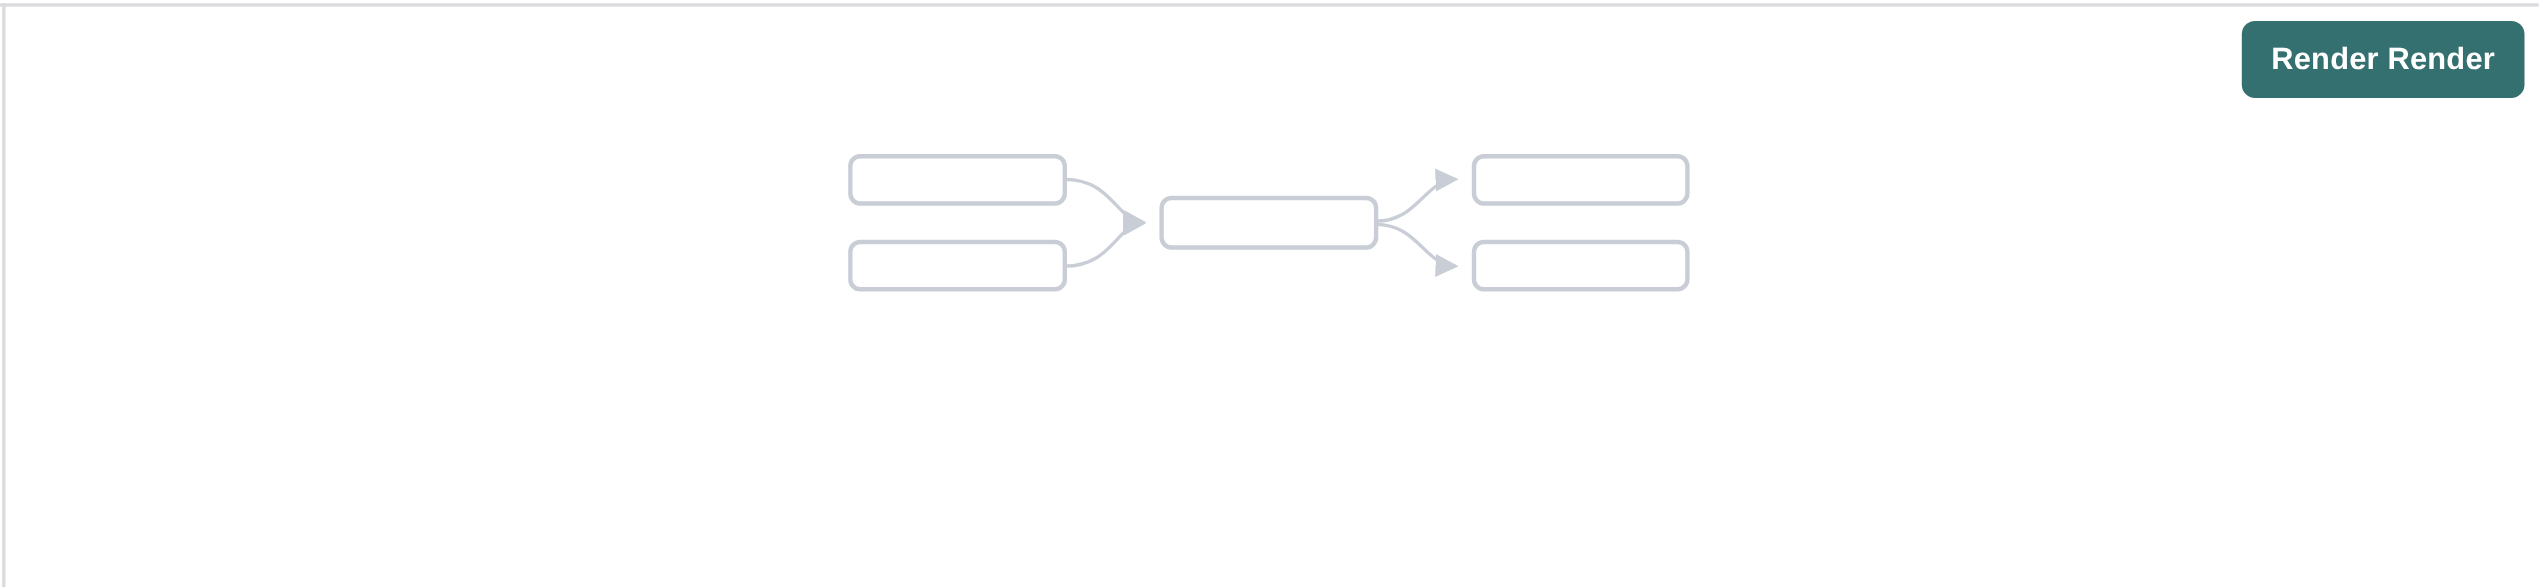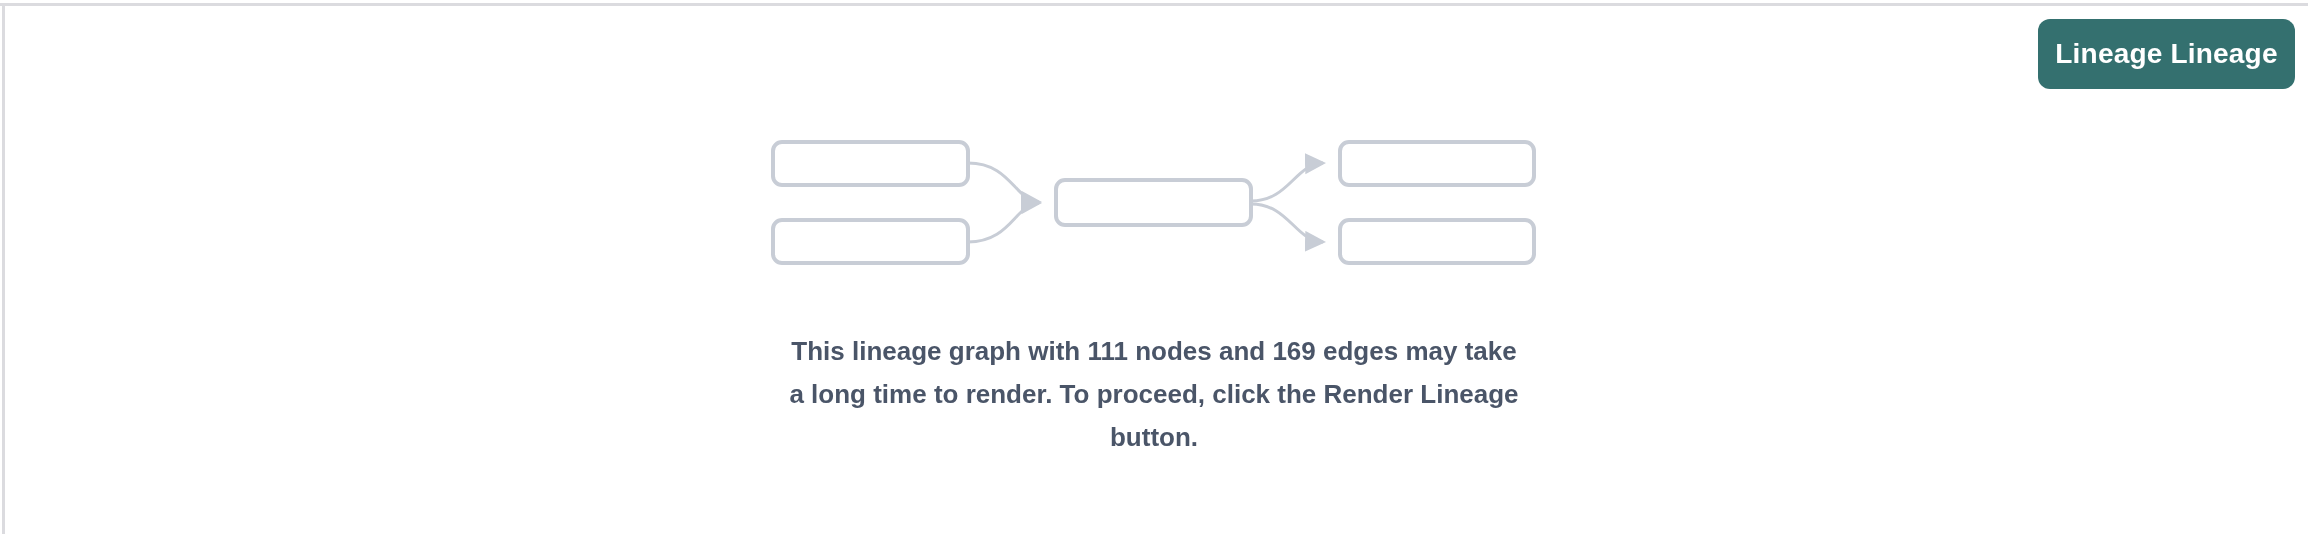--- a/index.html
+++ b/index.html
@@ -87,21 +87,21 @@
   .lineage-message .msg-line {
     white-space: nowrap;
   }
 </style>
 </head>
 <body>
 
 <div class="page-top-border"></div>
 <div class="page-left-border"></div>
 
-<button class="render-btn">Lineage Lineage</button>
+<button class="render-btn">Render Render</button>
 
 <div class="empty-state">
 
   <svg class="lineage-illustration" width="766" height="127" viewBox="0 0 766 127" xmlns="http://www.w3.org/2000/svg">
     <defs>
       <marker id="arrh" orient="auto" markerWidth="10" markerHeight="10" refX="6" refY="3.5">
         <path d="M0,0 L7,3.5 L0,7 Z" class="arrow-head"></path>
       </marker>
     </defs>
 
@@ -110,19 +110,14 @@
     <rect class="ph-node" x="285" y="40" width="195" height="45" rx="9"></rect>
     <rect class="ph-node" x="569" y="2" width="194" height="43" rx="9"></rect>
     <rect class="ph-node" x="569" y="80" width="194" height="43" rx="9"></rect>
 
     <path class="edge-path" d="M197,23 C240,23 244,61 268,62" marker-end="url(#arrh)"></path>
     <path class="edge-path" d="M197,102 C240,102 244,64 268,63" marker-end="url(#arrh)"></path>
     <path class="edge-path" d="M480,61 C518,61 524,24 552,23" marker-end="url(#arrh)"></path>
     <path class="edge-path" d="M480,64 C518,64 524,101 552,102" marker-end="url(#arrh)"></path>
   </svg>
 
-  <div class="lineage-message">
-    <div class="msg-line">This lineage graph with 111 nodes and 169 edges may take</div>
-    <div class="msg-line">a long time to render. To proceed, click the Render Lineage</div>
-    <div class="msg-line">button.</div>
-  </div>
 
 </div>
 
 </body></html>

